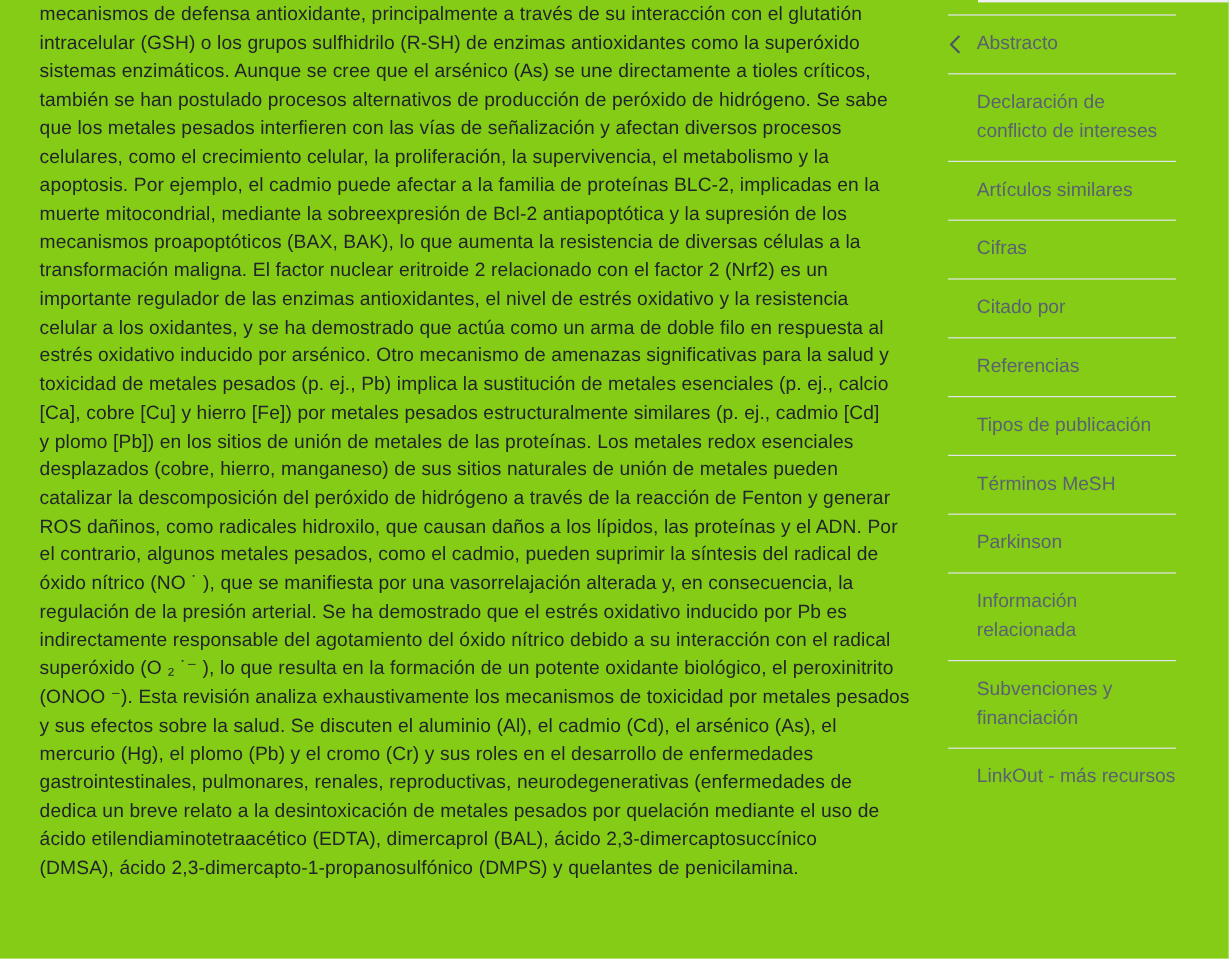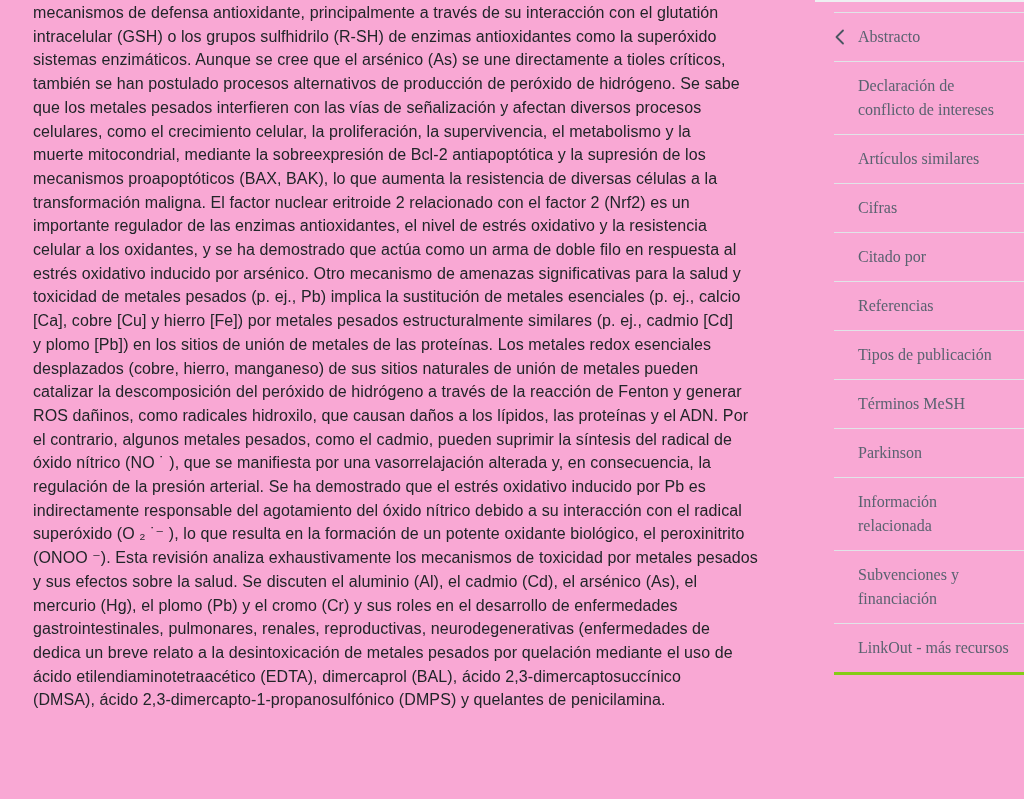--- a/index.html
+++ b/index.html
@@ -5,43 +5,42 @@
   * { margin: 0; padding: 0; box-sizing: border-box; }
   html, body {
     background: #ffffff;
     font-family: "Liberation Sans", "DejaVu Sans", sans-serif;
   }
   .page {
     position: relative;
     width: 1024px;
     height: 799px;
     overflow: hidden;
-    background: #f9a8d4;
+    background: #84cc16;
   }
   
   .abstract-text {
     position: absolute;
     left: 33px;
     top: 1px;
     width: 740px;
   }
   .abstract-line {
     font-size: 16px;
     line-height: 23.7px;
     color: #212529;
     white-space: pre;
     letter-spacing: 0.1px;
   }
   
   .sidebar {
     position: absolute;
-    left: 834px;
+    left: 790px;
     top: 12px;
     width: 190px;
-    font-family: Liberation Serif, serif;
   }
   .sidebar-top-partial {
     position: absolute;
     left: 815px;
     top: 0;
     width: 209px;
     height: 2px;
     background: #eef0f2;
   }
   .sidebar-item {
@@ -85,20 +84,21 @@
 
 
       <div class="abstract-line">sistemas enzimáticos. Aunque se cree que el arsénico (As) se une directamente a tioles críticos,</div>
 
       <div class="abstract-line">también se han postulado procesos alternativos de producción de peróxido de hidrógeno. Se sabe</div>
 
       <div class="abstract-line">que los metales pesados interfieren con las vías de señalización y afectan diversos procesos</div>
 
       <div class="abstract-line">celulares, como el crecimiento celular, la proliferación, la supervivencia, el metabolismo y la</div>
 
+      <div class="abstract-line">apoptosis. Por ejemplo, el cadmio puede afectar a la familia de proteínas BLC-2, implicadas en la</div>
 
       <div class="abstract-line">muerte mitocondrial, mediante la sobreexpresión de Bcl-2 antiapoptótica y la supresión de los</div>
 
       <div class="abstract-line">mecanismos proapoptóticos (BAX, BAK), lo que aumenta la resistencia de diversas células a la</div>
 
       <div class="abstract-line">transformación maligna. El factor nuclear eritroide 2 relacionado con el factor 2 (Nrf2) es un</div>
 
       <div class="abstract-line">importante regulador de las enzimas antioxidantes, el nivel de estrés oxidativo y la resistencia</div>
 
       <div class="abstract-line">celular a los oxidantes, y se ha demostrado que actúa como un arma de doble filo en respuesta al</div>

